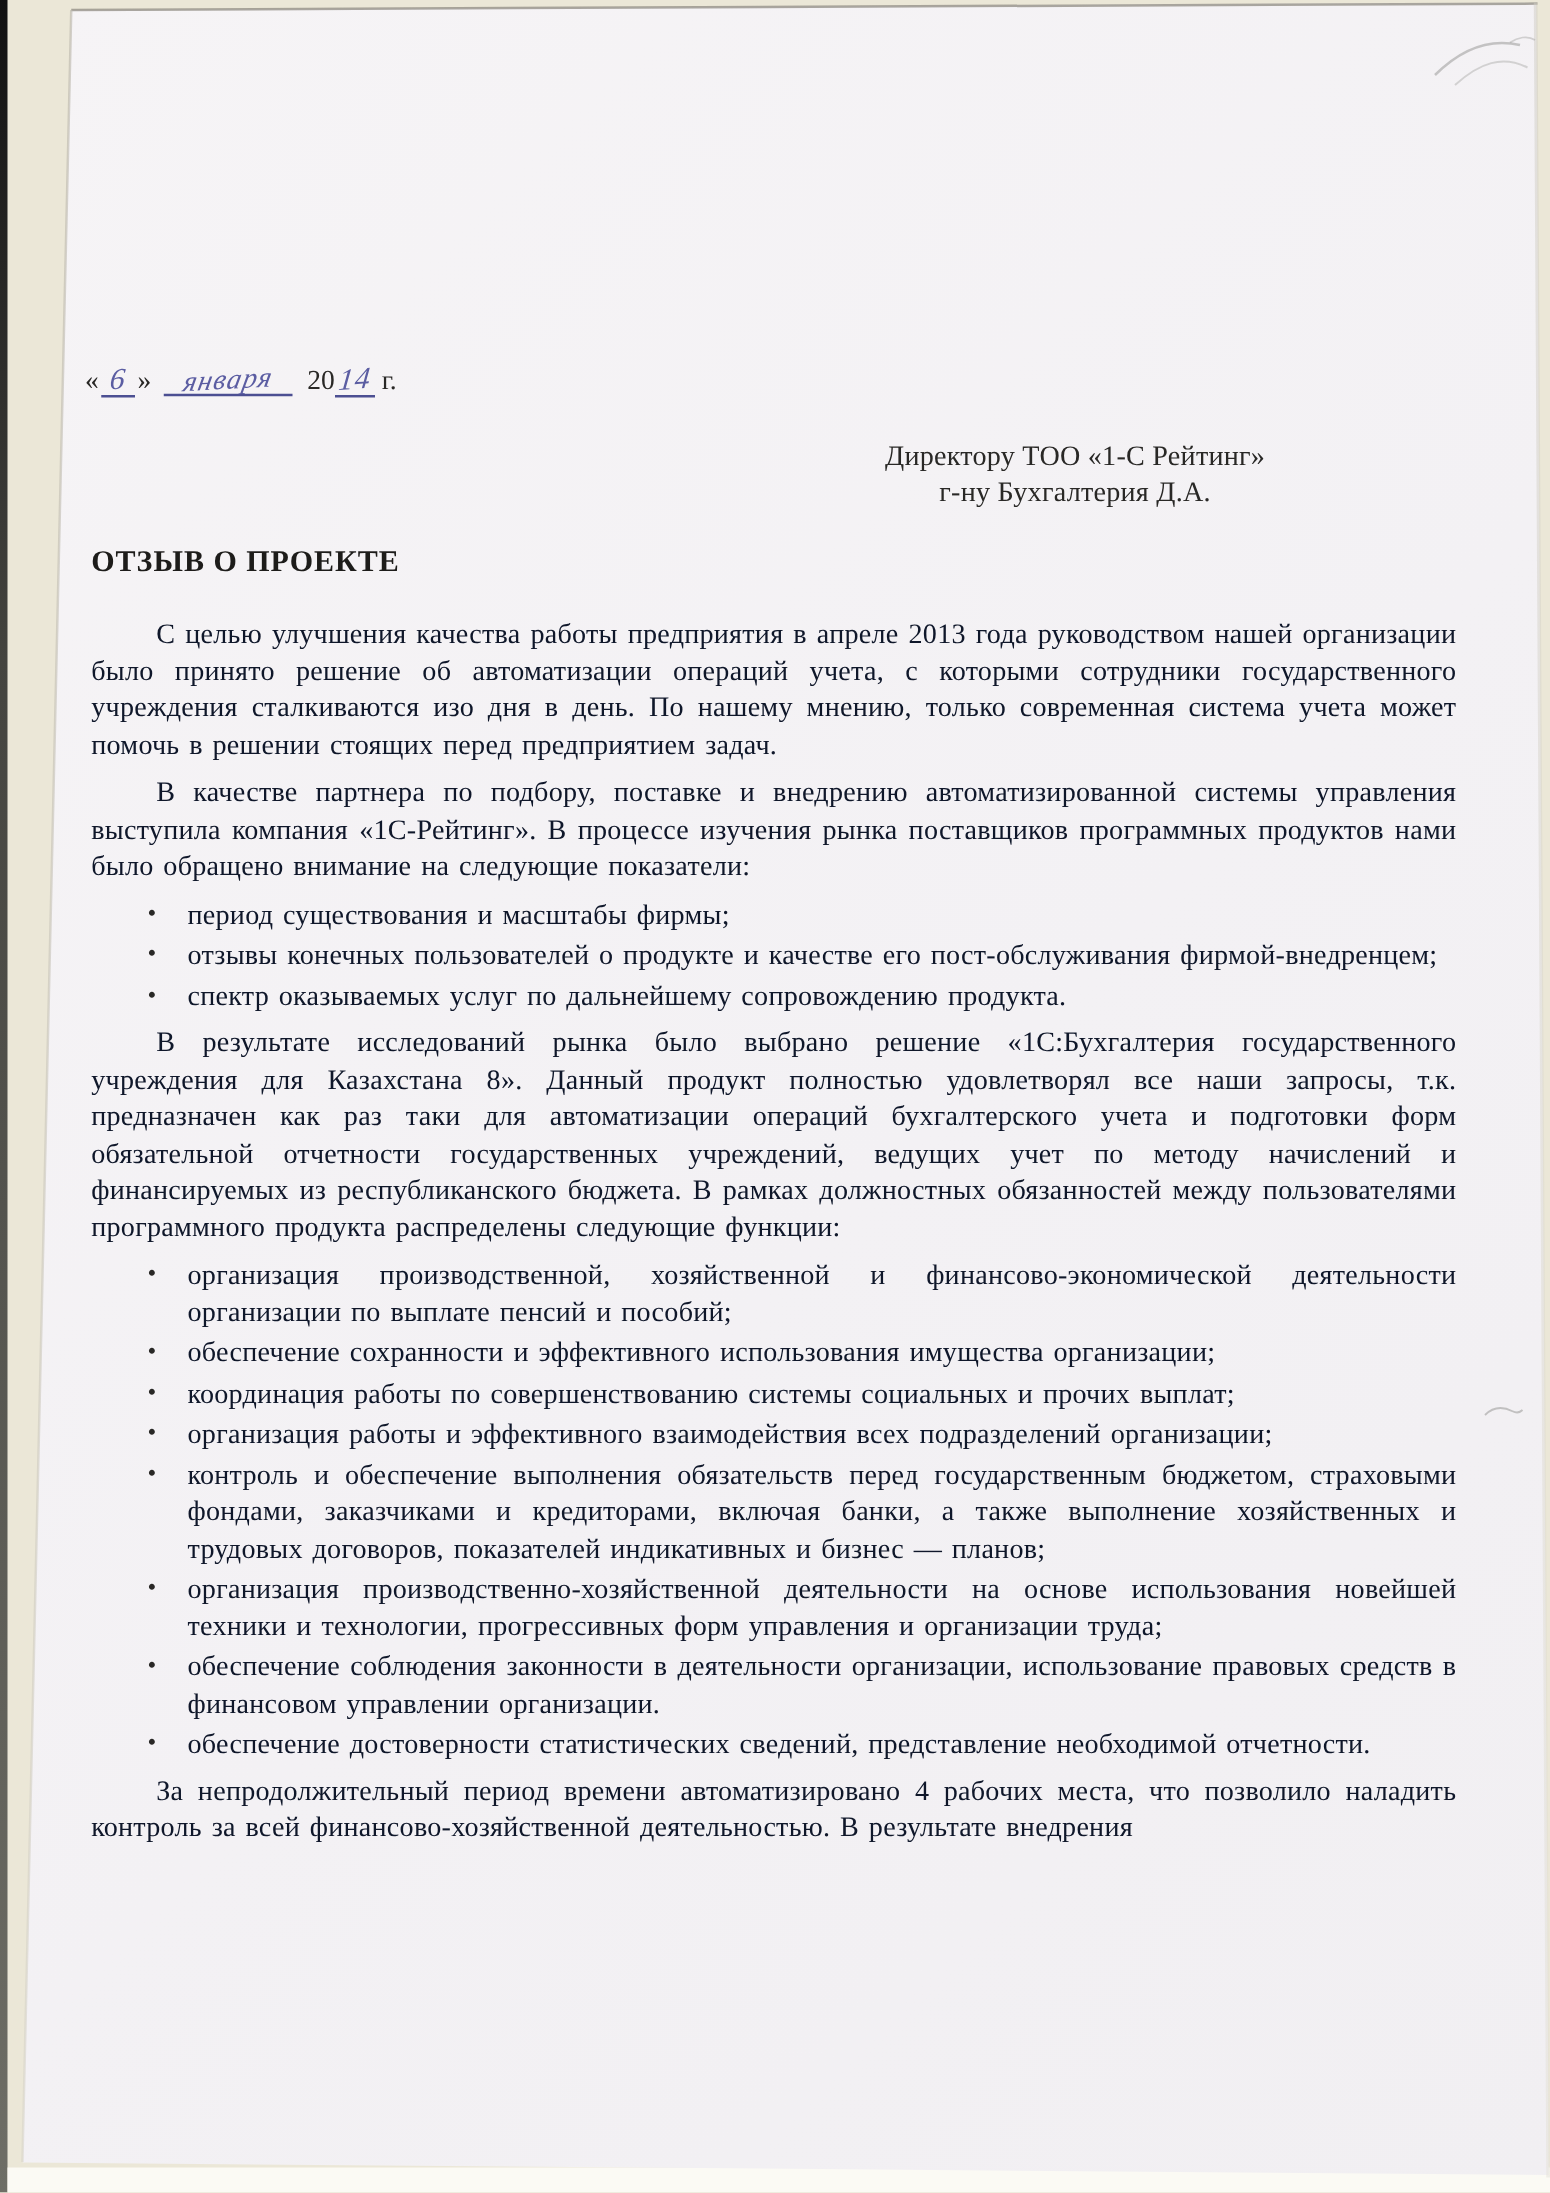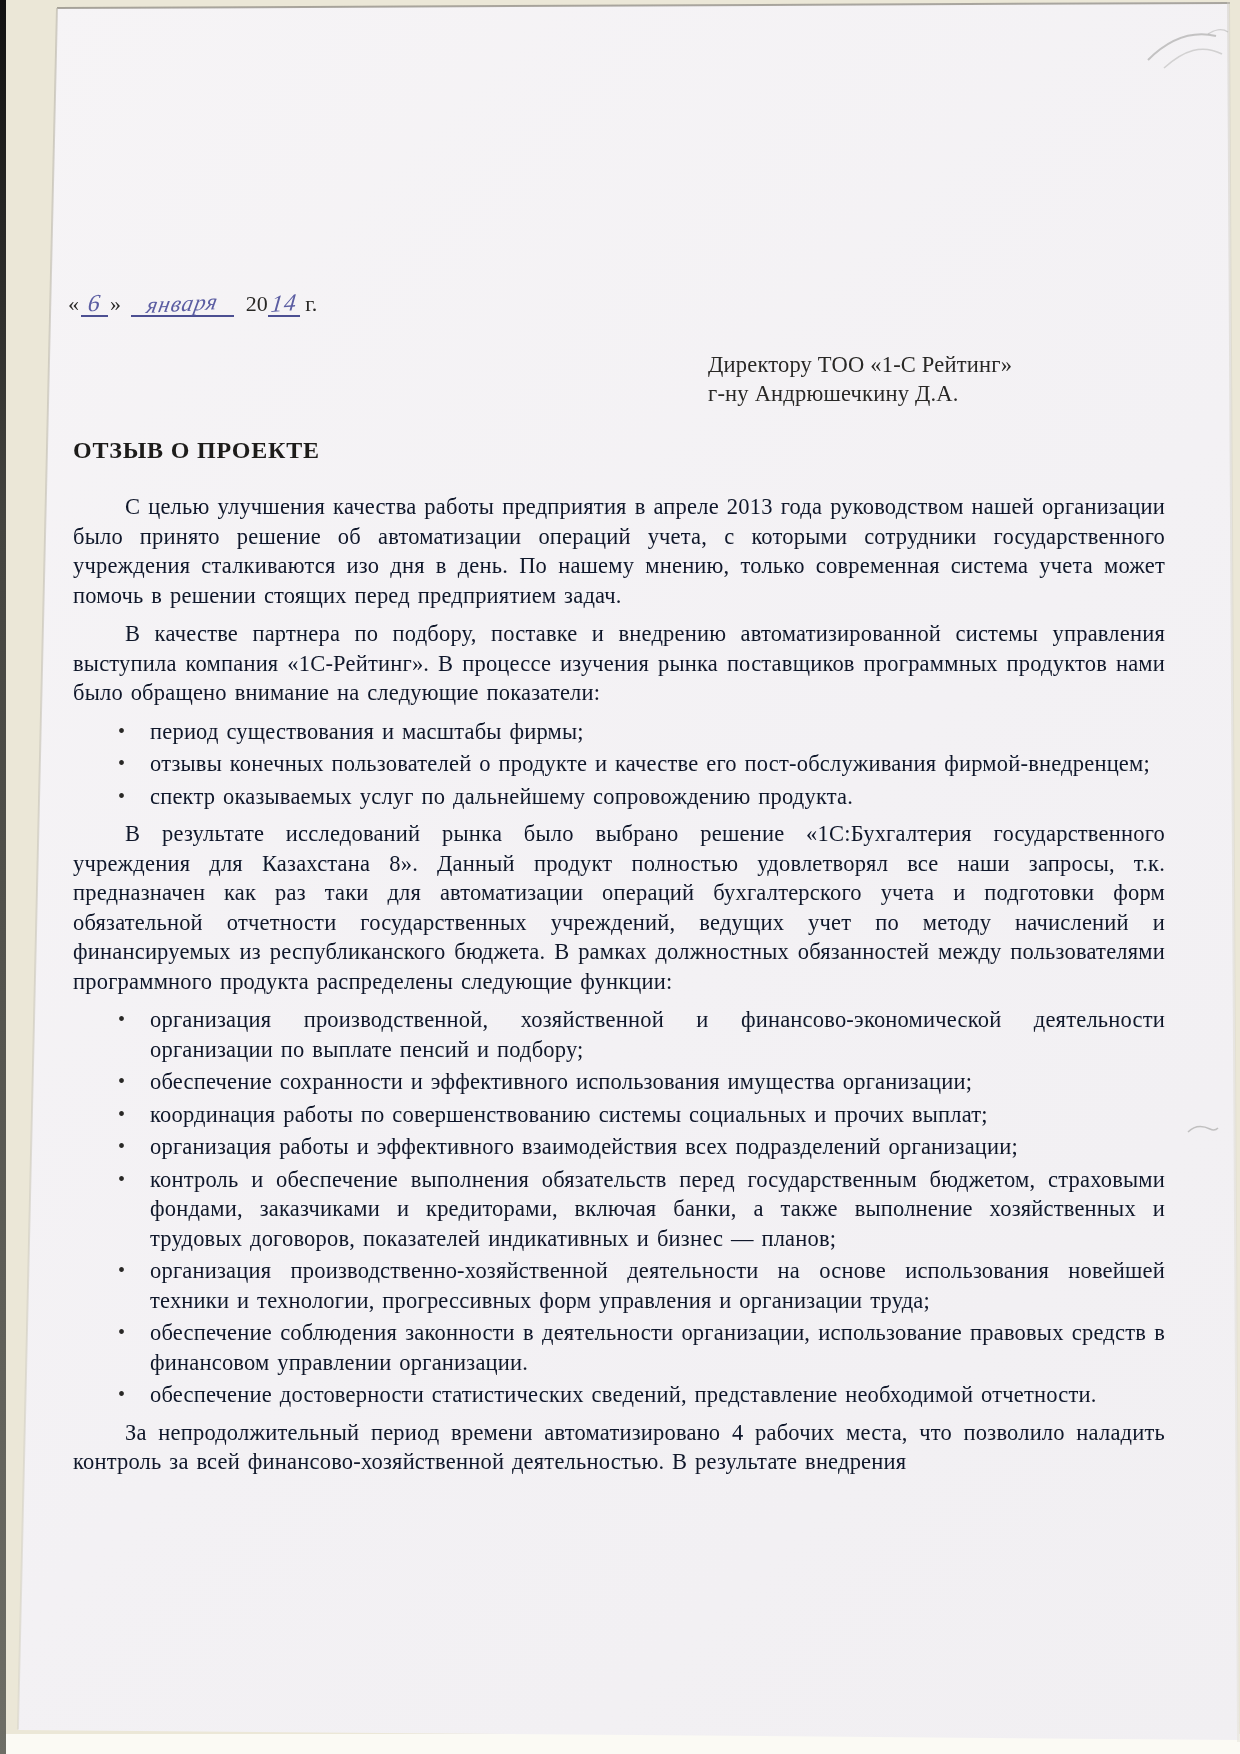--- a/index.html
+++ b/index.html
@@ -58,20 +58,21 @@
     transform:rotate(-4deg) skewX(-10deg);
     font-size:24px;letter-spacing:1px;
   }
   .hand.month-hand{font-size:23px;transform:rotate(-3deg) skewX(-14deg);}
 
   
   .addressee{
     position:absolute;left:708px;top:351px;
     font-size:22.5px;line-height:28.5px;color:#292826;
     letter-spacing:.2px;
+    text-align:center;
   }
 
   
   .doc-title{
     position:absolute;left:73px;top:437px;width:1092px;
     text-align:left;font-weight:bold;font-size:24px;
     letter-spacing:.8px;color:#1d1c1a;
   }
 
   
@@ -112,36 +113,36 @@
 </svg>
 
 <div class="date-line">
   <span>«</span><span class="blank day"><span class="hand">6</span></span><span>»</span><span class="blank month"><span class="hand month-hand">января</span></span>
   <span>20</span><span class="blank year"><span class="hand">14</span></span>
   <span>г.</span>
 </div>
 
 <div class="addressee">
   <div>Директору ТОО «1-С Рейтинг»</div>
-  <div>г-ну Андрюшечкину Д.А.</div>
+  <div>г-ну Бухгалтерия Д.А.</div>
 </div>
 
 <div class="doc-title">ОТЗЫВ О ПРОЕКТЕ</div>
 
 <div class="doc-body">
   <p>С целью улучшения качества работы предприятия в апреле 2013 года руководством нашей организации было принято решение об автоматизации операций учета, с которыми сотрудники государственного учреждения сталкиваются изо дня в день. По нашему мнению, только современная система учета может помочь в решении стоящих перед предприятием задач.</p>
   <p>В качестве партнера по подбору, поставке и внедрению автоматизированной системы управления выступила компания «1С-Рейтинг». В процессе изучения рынка поставщиков программных продуктов нами было обращено внимание на следующие показатели:</p>
   <ul>
     <li>период существования и масштабы фирмы;</li>
     <li>отзывы конечных пользователей о продукте и качестве его пост-обслуживания фирмой-внедренцем;</li>
     <li>спектр оказываемых услуг по дальнейшему сопровождению продукта.</li>
   </ul>
   <p>В результате исследований рынка было выбрано решение «1С:Бухгалтерия государственного учреждения для Казахстана 8». Данный продукт полностью удовлетворял все наши запросы, т.к. предназначен как раз таки для автоматизации операций бухгалтерского учета и подготовки форм обязательной отчетности государственных учреждений, ведущих учет по методу начислений и финансируемых из республиканского бюджета. В рамках должностных обязанностей между пользователями программного продукта распределены следующие функции:</p>
   <ul>
-    <li>организация производственной, хозяйственной и финансово-экономической деятельности организации по выплате пенсий и подбору;</li>
+    <li>организация производственной, хозяйственной и финансово-экономической деятельности организации по выплате пенсий и пособий;</li>
     <li>обеспечение сохранности и эффективного использования имущества организации;</li>
     <li>координация работы по совершенствованию системы социальных и прочих выплат;</li>
     <li>организация работы и эффективного взаимодействия всех подразделений организации;</li>
     <li>контроль и обеспечение выполнения обязательств перед государственным бюджетом, страховыми фондами, заказчиками и кредиторами, включая банки, а также выполнение хозяйственных и трудовых договоров, показателей индикативных и бизнес — планов;</li>
     <li>организация производственно-хозяйственной деятельности на основе использования новейшей техники и технологии, прогрессивных форм управления и организации труда;</li>
     <li>обеспечение соблюдения законности в деятельности организации, использование правовых средств в финансовом управлении организации.</li>
     <li>обеспечение достоверности статистических сведений, представление необходимой отчетности.</li>
   </ul>
   <p class="last">За непродолжительный период времени автоматизировано 4 рабочих места, что позволило наладить контроль за всей финансово-хозяйственной деятельностью. В результате внедрения</p>
 </div>

